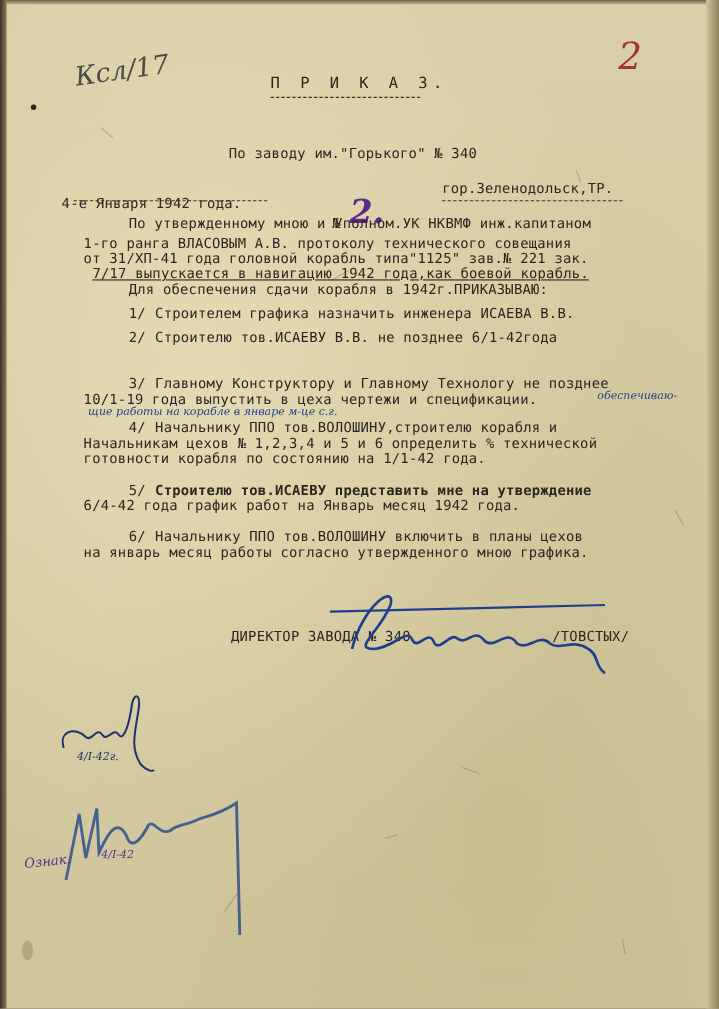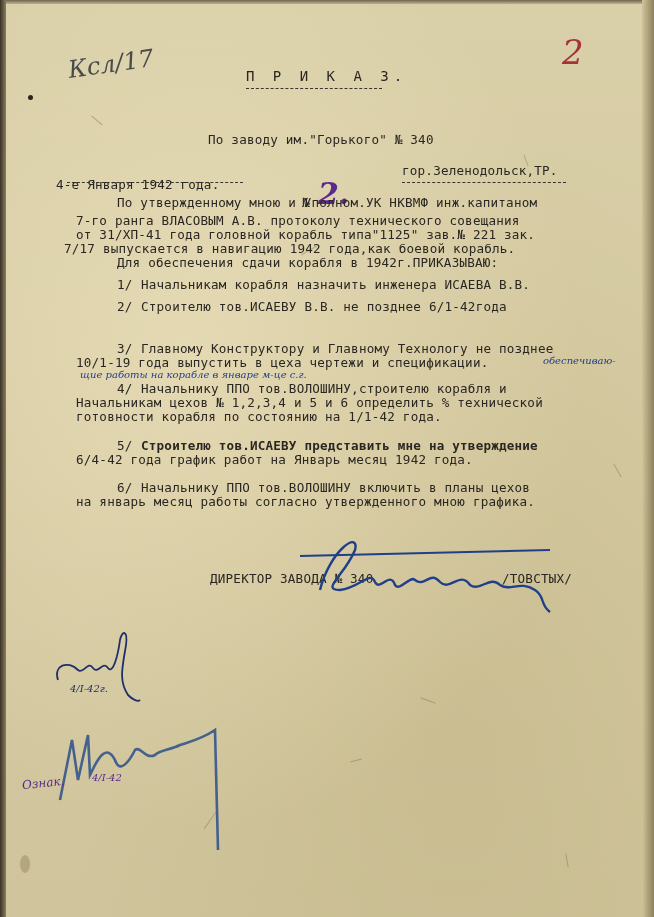--- a/index.html
+++ b/index.html
@@ -77,27 +77,27 @@
   <div class="typed" style="left:56px;top:164px;margin-top:14px;">4-е Января 1942 года.</div>
   <div class="underline-dash" style="left:67px;top:182px;width:176px;"></div>
 
   <div class="typed" style="left:402px;top:164px;">гор.Зеленодольск,ТР.</div>
   <div class="underline-dash" style="left:402px;top:182px;width:164px;"></div>
 
   <div class="typed" style="left:302px;top:196px;">№</div>
   <div class="hand" style="left:318px;top:176px;font-size:30px;color:#5b2a8c;font-weight:bold;">2.</div>
 
   <div class="typed" style="left:117px;top:196px;">По утвержденному мною и Уполном.УК НКВМФ инж.капитаном</div>
-  <div class="typed" style="left:76px;top:214px;">7-го ранга ВЛАСОВЫМ А.В. протоколу технического совещания</div>
+  <div class="typed" style="left:76px;top:214px;">1-го ранга ВЛАСОВЫМ А.В. протоколу технического совещания</div>
   <div class="typed" style="left:76px;top:228px;">от 31/ХП-41 года головной корабль типа"1125" зав.№ 221 зак.</div>
-  <div class="typed" style="left:64px;top:242px;">7/17 выпускается в навигацию 1942 года,как боевой корабль.</div>
+  <div class="typed" style="left:84px;top:242px;text-decoration:underline;">7/17 выпускается в навигацию 1942 года,как боевой корабль.</div>
   <div class="typed" style="left:117px;top:256px;">Для обеспечения сдачи корабля в 1942г.ПРИКАЗЫВАЮ:</div>
 
   <div class="typed" style="left:117px;top:278px;">1/</div>
-  <div class="typed" style="left:141px;top:278px;">Начальникам корабля назначить инженера ИСАЕВА В.В.</div>
+  <div class="typed" style="left:141px;top:278px;">Строителем графика назначить инженера ИСАЕВА В.В.</div>
 
   <div class="typed" style="left:117px;top:300px;">2/</div>
   <div class="typed" style="left:141px;top:300px;">Строителю тов.ИСАЕВУ В.В. не позднее 6/1-42года</div>
 
   <div class="typed" style="left:117px;top:342px;">3/</div>
   <div class="typed" style="left:141px;top:342px;text-align:center;">Главному Конструктору и Главному Технологу не позднее</div>
   <div class="typed" style="left:76px;top:356px;">10/1-19 года выпустить в цеха чертежи и спецификации.</div>
   <div class="hand" style="left:543px;top:355px;font-size:10px;color:#1f3f8a;">обеспечиваю-</div>
   <div class="hand" style="left:80px;top:369px;font-size:10px;color:#1f3f8a;">щие работы на корабле в январе м-це с.г.</div>
 

